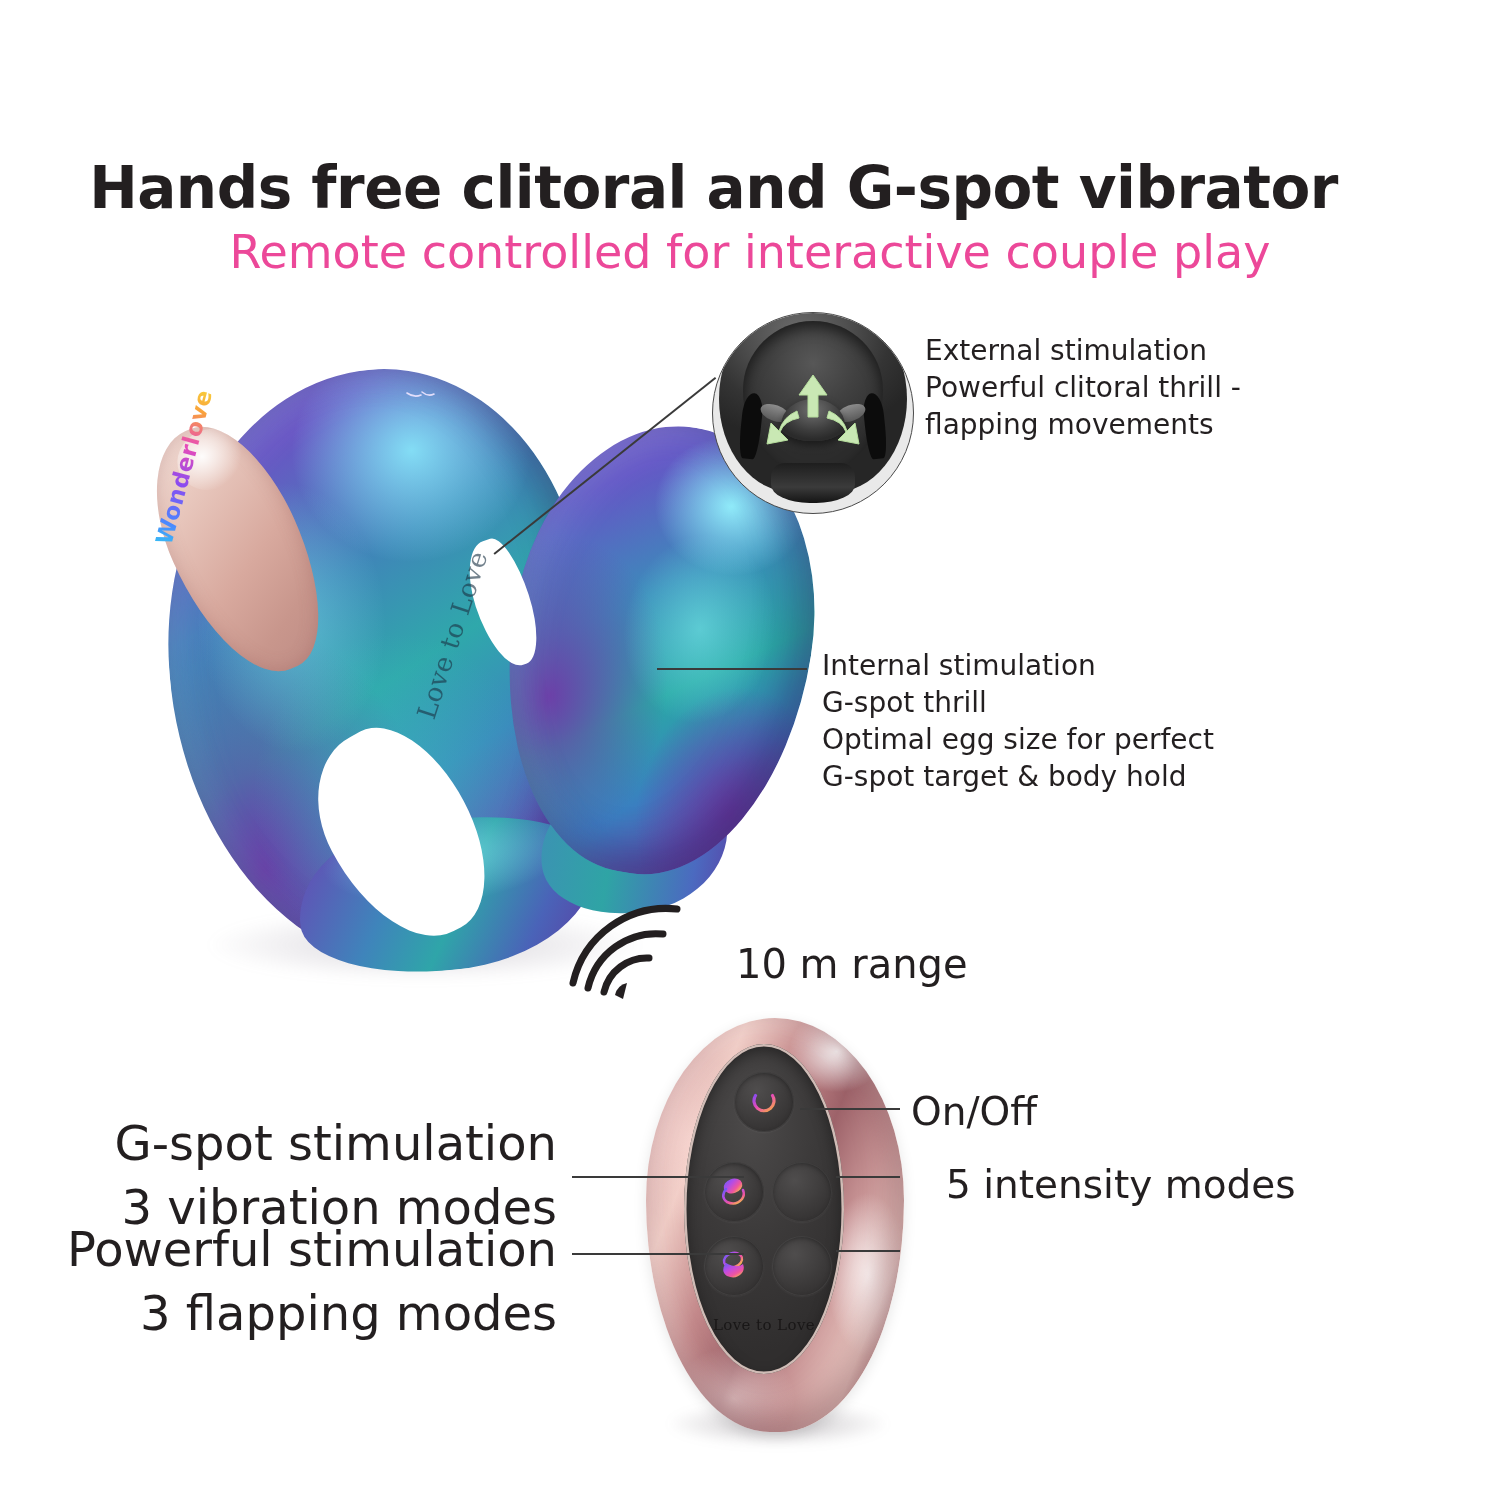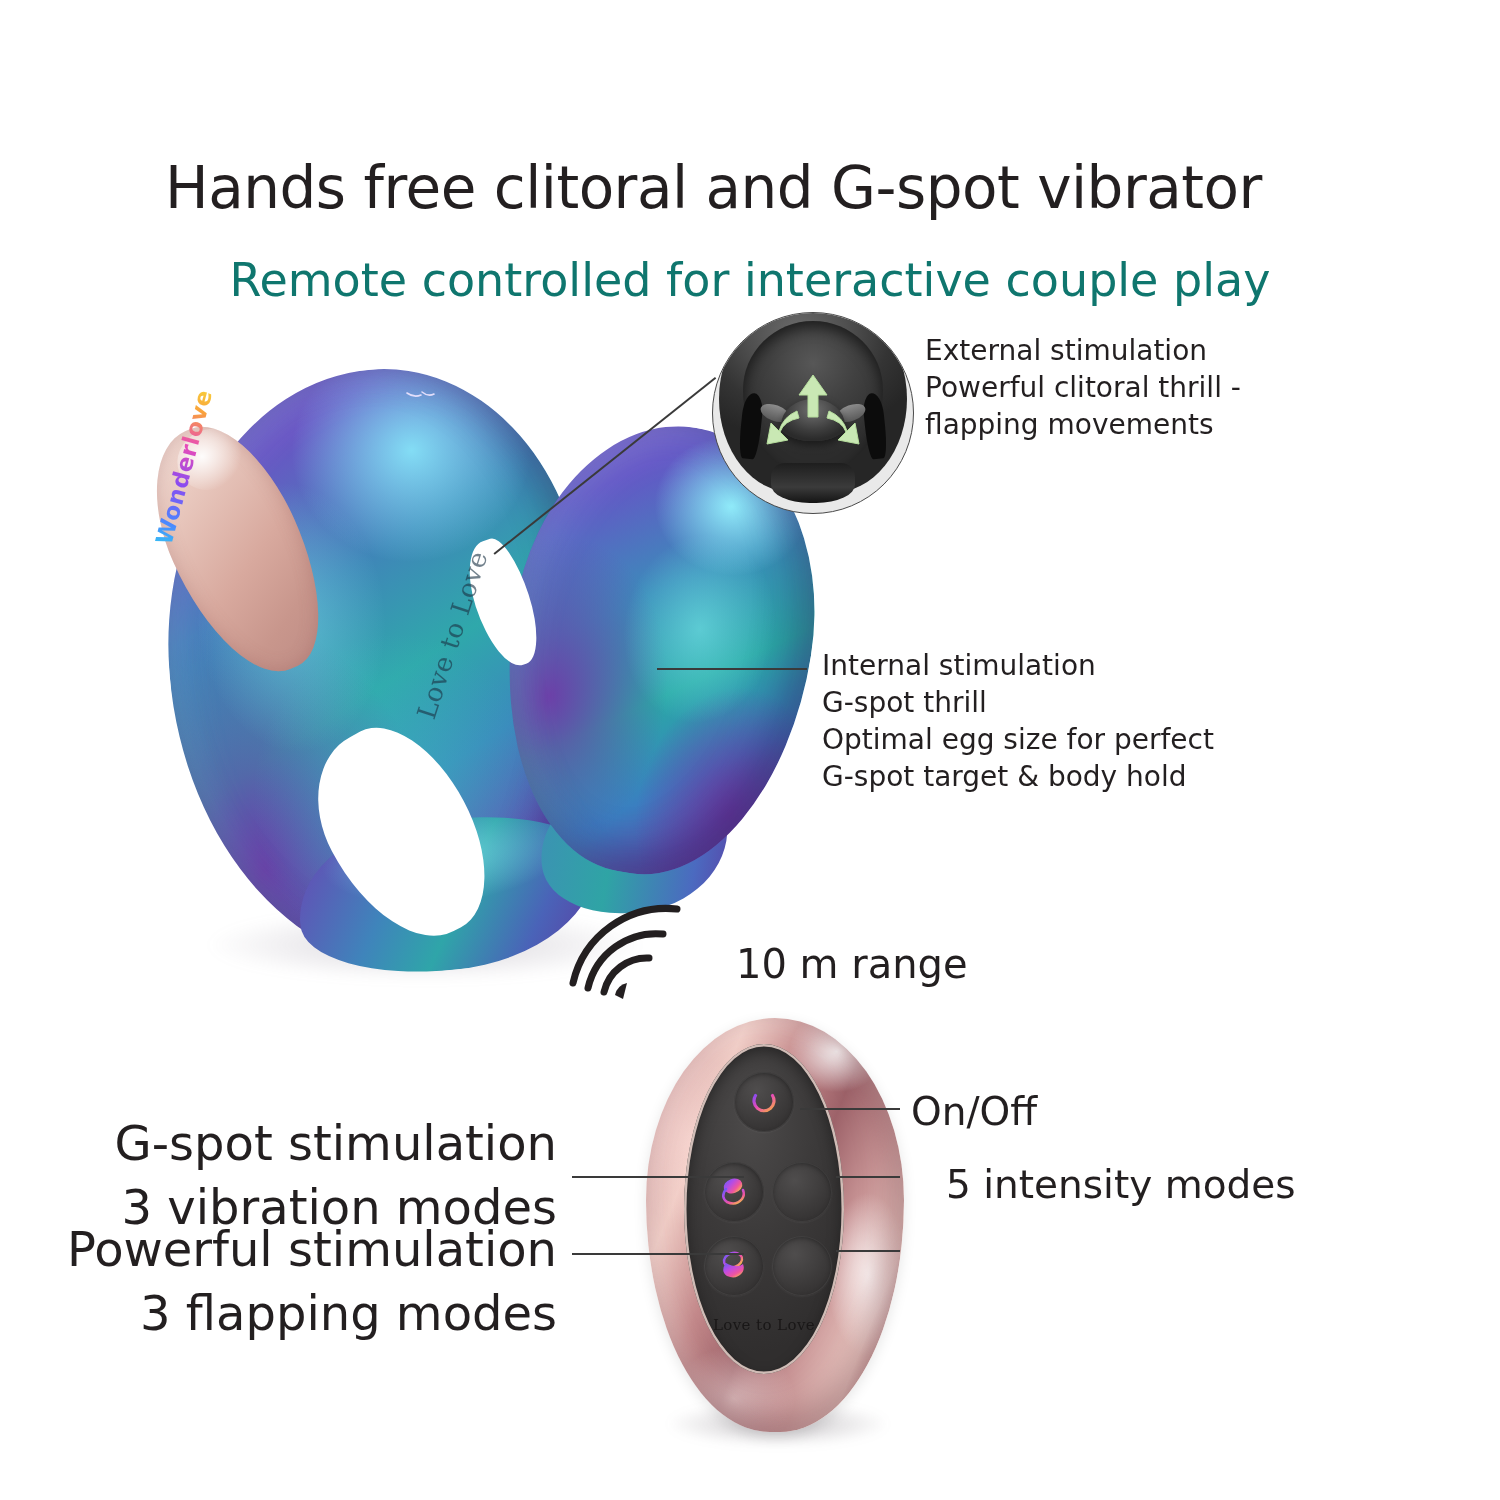--- a/index.html
+++ b/index.html
@@ -20,35 +20,34 @@
 
   
   .headline {
     position: absolute;
     left: 0; top: 158px;
     width: 1427px;
     text-align: center;
     font-size: 58px;
     line-height: 1.05;
     letter-spacing: -0.5px;
-    font-weight: 400;
+    font-weight: 700;
     color: #231f20;
     white-space: nowrap;
   }
   .subheadline {
     position: absolute;
     left: 0; top: 228px;
     width: 1500px;
     text-align: center;
     font-size: 46px;
     line-height: 1.05;
     font-weight: 400;
-    color: #0f766e;
+    color: #ec4899;
     white-space: nowrap;
-    margin-top: 28px;
   }
 
   
   .callout {
     position: absolute;
     font-size: 28px;
     line-height: 1.32;
     font-weight: 400;
     color: #231f20;
     white-space: nowrap;

